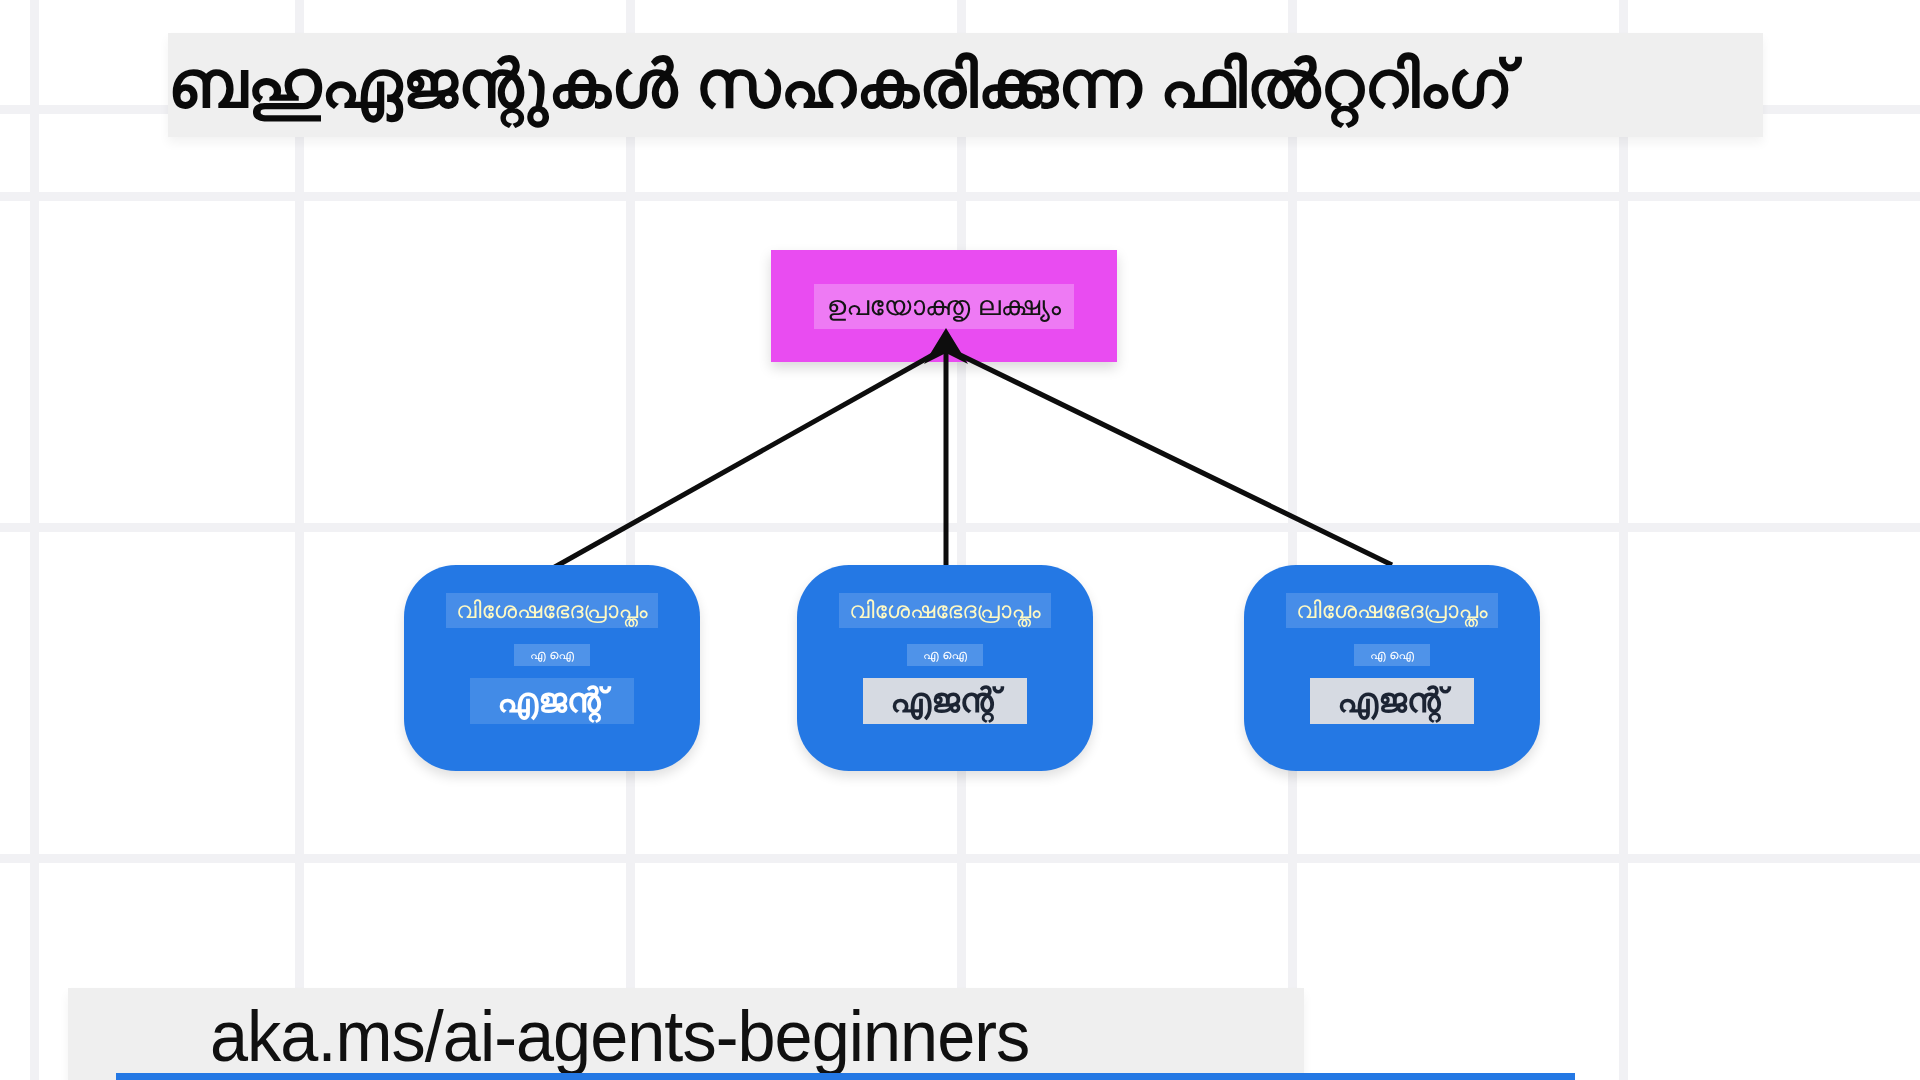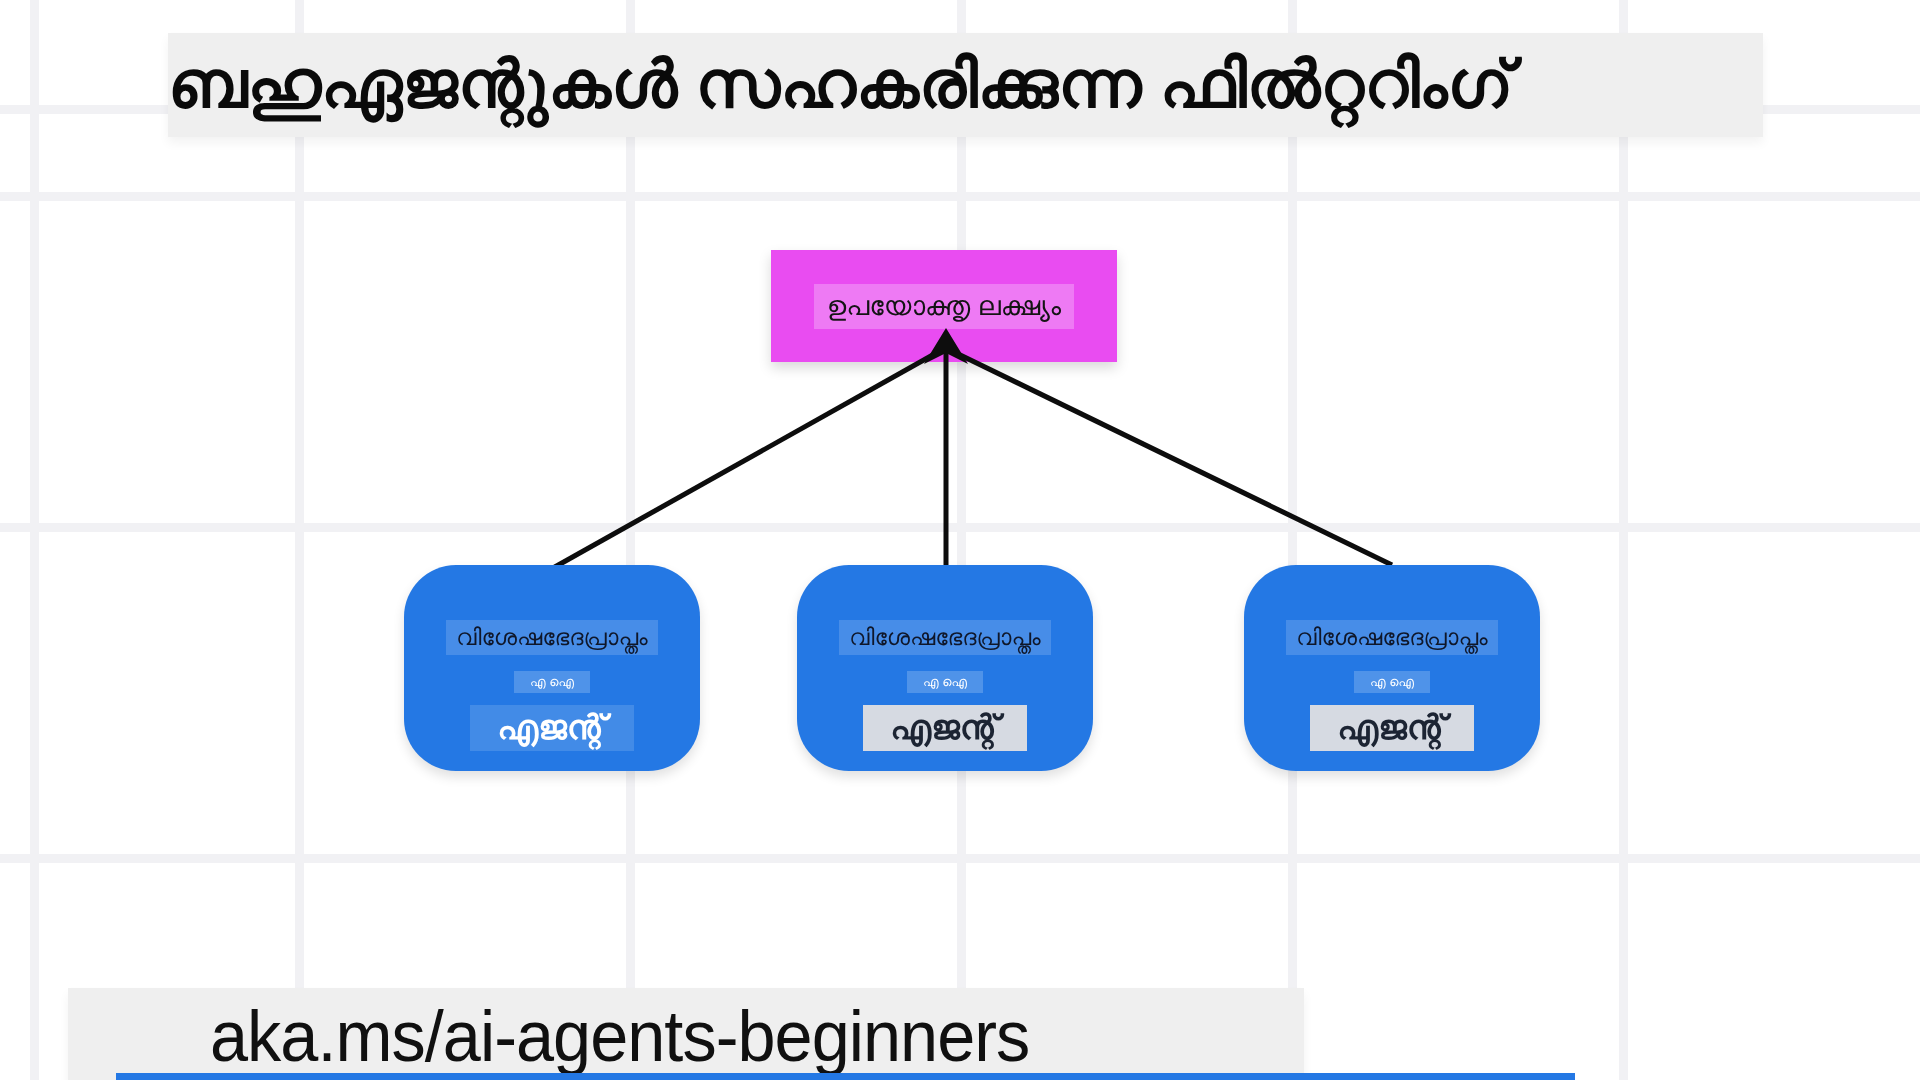--- a/index.html
+++ b/index.html
@@ -48,23 +48,23 @@
     top:565px; width:296px; height:206px;
     background:var(--agent-box,#2478e4);
     border-radius:52px;
     display:flex; flex-direction:column; align-items:center;
     box-shadow:0 6px 12px rgba(0,0,0,0.12);
   }
   .agent-card.c1{left:404px;}
   .agent-card.c2{left:797px;}
   .agent-card.c3{left:1244px;}
   .spec-label{
-    margin-top:55px;
+    margin-top:28px;
     background:rgba(255,255,255,0.16);
-    color:#0f172a; font-size:23px; font-weight:500;
+    color:#fef9c3; font-size:23px; font-weight:500;
     padding:4px 10px; white-space:nowrap; max-width:270px; overflow:hidden;
   }
   .ai-label{
     margin-top:16px;
     background:rgba(255,255,255,0.20);
     color:#ffffff; font-size:13px; font-weight:500;
     padding:3px 16px; white-space:nowrap;
   }
   .agent-label{
     margin-top:12px;

